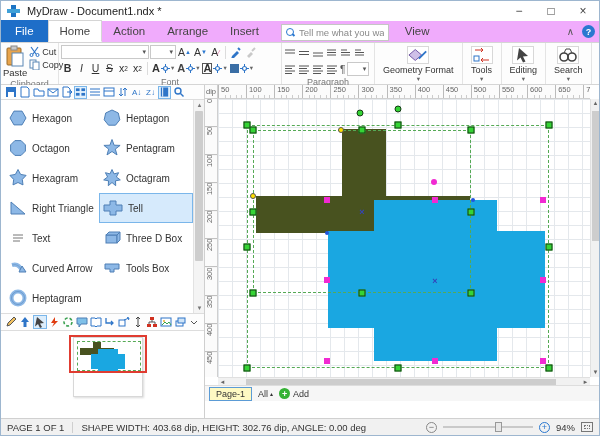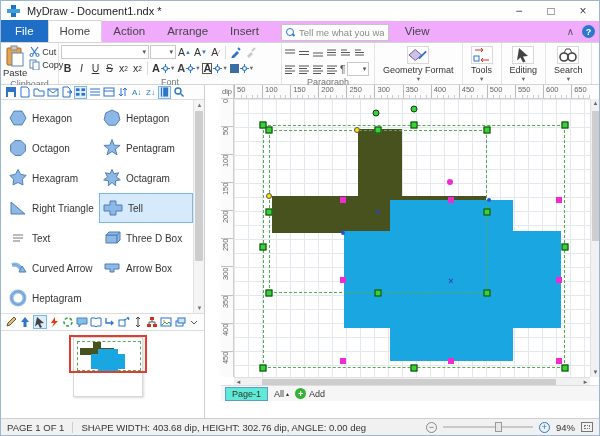--- a/index.html
+++ b/index.html
@@ -75,21 +75,21 @@
   .sb-thumb { position:absolute; left:1px; width:8px; background:#cdcdcd; border-radius:1px; }
   .draw-toolbar { height:18px; border-top:1px solid #ddd; border-bottom:1px solid #ddd; background:#fdfdfd; display:flex; align-items:center; gap:1px; padding:0 4px; flex:0 0 auto;}
   .dt-icon { width:14px; height:14px; display:flex; align-items:center; justify-content:center; font-size:10px; }
   .dt-icon.boxed { border:1px solid #7ab6ea; background:#dcedfb; }
   .pages-panel { flex:1; background:#ffffff; position:relative; }
   .thumb-page { position:absolute; left:72px; top:6px; width:70px; height:60px; background:#fff; border:1px solid #d8d8d8; box-shadow:1px 1px 2px rgba(0,0,0,.15); }
   .thumb-view { position:absolute; left:68px; top:4px; width:78px; height:38px; border:2px solid #e03c31; }
   .thumb-sel { position:absolute; left:3px; top:3px; width:64px; height:30px; border:1px dashed #55aa55; }
 
   
-  .work { flex:1; position:relative; background:#fff; min-width:0;margin-left:16px; }
+  .work { flex:1; position:relative; background:#fff; min-width:0; }
   .corner { position:absolute; left:0; top:0; width:13px; height:14px; border-right:1px solid #cfcfcf; border-bottom:1px solid #cfcfcf; background:#fbfbfb; font-size:7.5px; color:#666; display:flex; align-items:center; justify-content:center;}
   .h-ruler { position:absolute; left:13px; top:0; right:9px; height:14px; background:#fbfbfb; border-bottom:1px solid #cfcfcf; display:flex; overflow:hidden; }
   .h-cell { flex:0 0 28.1px; border-left:1px solid #bbb; font-size:7.5px; color:#666; padding-left:2px; position:relative; }
   .h-cell i { position:absolute; bottom:0; width:1px; height:3px; background:#ccc; }
   .v-ruler { position:absolute; left:0; top:14px; width:13px; bottom:41px; background:#fbfbfb; border-right:1px solid #cfcfcf; display:flex; flex-direction:column; overflow:hidden; }
   .v-cell { flex:0 0 28.1px; border-top:1px solid #bbb; font-size:7.5px; color:#666; writing-mode:vertical-rl; transform:rotate(180deg); display:flex; justify-content:flex-end; padding-top:2px; }
   .canvas { position:absolute; left:13px; top:14px; right:9px; bottom:41px; background:#fff; overflow:hidden;
     background-image:linear-gradient(to right, #e4e8ec 1px, transparent 1px), linear-gradient(to bottom, #e4e8ec 1px, transparent 1px);
     background-size:14px 14px; }
   .shape { position:absolute; }
@@ -102,21 +102,21 @@
   .hdl.yellow { width:6px; height:6px; background:#ffe000; border:1px solid #555; border-radius:50%; }
   .hdl.bluedot { width:4px; height:4px; background:#2255dd; border-radius:50%; }
   .xmark { position:absolute; transform:translate(-50%,-50%); color:#3344bb; font-size:9px; font-weight:bold; }
   .v-scroll { position:absolute; right:0; top:14px; width:9px; bottom:41px; background:#f1f1f1; border-left:1px solid #e0e0e0;}
   .v-scroll .arr{position:absolute;left:0;width:9px;height:9px;font-size:6px;color:#666;text-align:center;line-height:9px;}
   .v-thumb{position:absolute;left:1px;width:7px;top:12px;height:130px;background:#cdcdcd;}
   .h-scroll { position:absolute; left:13px; right:9px; bottom:33px; height:8px; background:#f1f1f1; border-top:1px solid #e0e0e0;}
   .h-scroll .arr{position:absolute;top:0;width:9px;height:8px;font-size:6px;color:#666;text-align:center;line-height:8px;}
   .h-thumb{position:absolute;top:1px;height:6px;left:28px;right:34px;background:#cdcdcd;}
   .pagetabs { position:absolute; left:0; right:0; bottom:17px; height:16px; background:#f6f6f6; border-top:1px solid #ddd; display:flex; align-items:center; gap:6px; padding:0 4px; }
-  .page-tab { background:#5eead4; border:1px solid #5b9bd5; font-size:9px; color:#333; padding:1px 6px; }
+  .page-tab { background:#fef9c3; border:1px solid #5b9bd5; font-size:9px; color:#333; padding:1px 6px; }
   .all-btn { font-size:9px; color:#333; display:flex; align-items:center; gap:2px;}
   .add-btn { display:flex; align-items:center; gap:3px; font-size:9px; color:#333; }
   .plus-circ { width:11px; height:11px; border-radius:50%; background:#35b235; color:#fff; font-size:9px; display:flex; align-items:center; justify-content:center; font-weight:bold;}
 
   
   .statusbar { height:17px; flex:0 0 auto; background:#f1f1f1; border-top:1px solid #d0d0d0; display:flex; align-items:center; font-size:9.5px; color:#333; padding:0 6px; gap:8px; }
   .st-sep { width:1px; height:11px; background:#cfcfcf; }
   .zoomctl { margin-left:auto; display:flex; align-items:center; gap:6px; }
   .zbtn { width:11px; height:11px; border-radius:50%; border:1px solid #888; color:#666; font-size:9px; line-height:9px; text-align:center; }
   .zbtn.plus { border-color:#2a78d0; color:#2a78d0; }
@@ -619,21 +619,21 @@
                 </svg>
               </span>
     <span class="lab">Curved Arrow</span>
             </div>
             <div class="shape-item">
               <span>
                 <svg class="ic" width="18" height="18" viewBox="0 0 18 18" xmlns="http://www.w3.org/2000/svg">
                   <polygon points="2,5 16,5 16,10 11,10 11,13 7,13 7,10 2,10" fill="#8db8e6" stroke="#4e7fb5" stroke-width="1"></polygon>
                 </svg>
               </span>
-    <span class="lab">Arrow Box</span>
+    <span class="lab">Tools Box</span>
             </div>
             <div class="shape-item">
               <span>
                 <svg class="ic" width="18" height="18" viewBox="0 0 18 18" xmlns="http://www.w3.org/2000/svg">
                   <circle cx="9" cy="9" r="6.5" fill="none" stroke="#8db8e6" stroke-width="4"></circle>
                   <circle cx="9" cy="9" r="6.5" fill="none" stroke="#4e7fb5" stroke-width="1" opacity="0.5"></circle>
                 </svg>
               </span>
     <span class="lab">Heptagram</span>
             </div>

